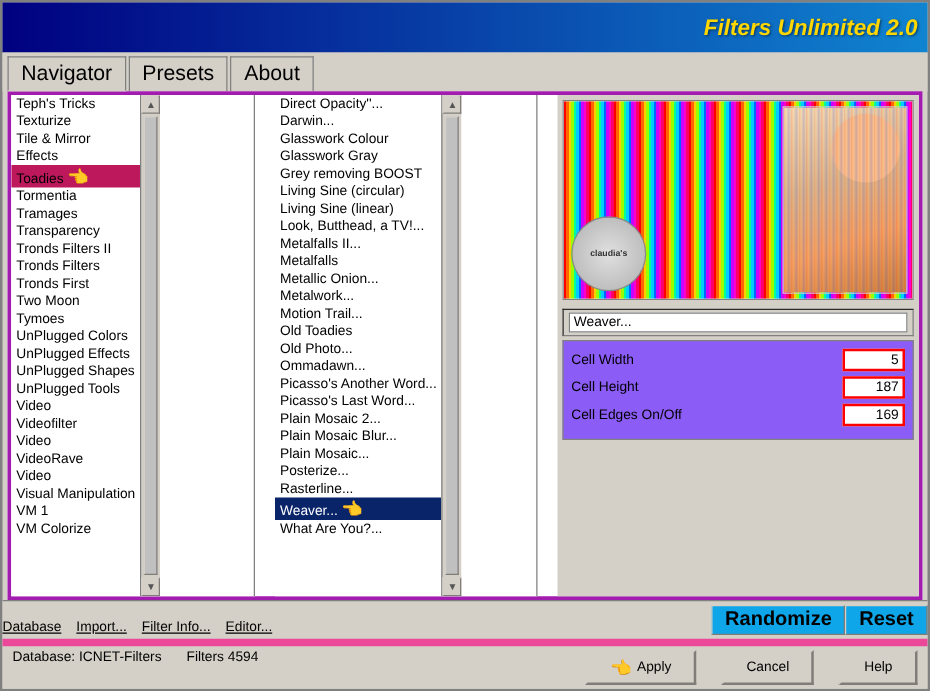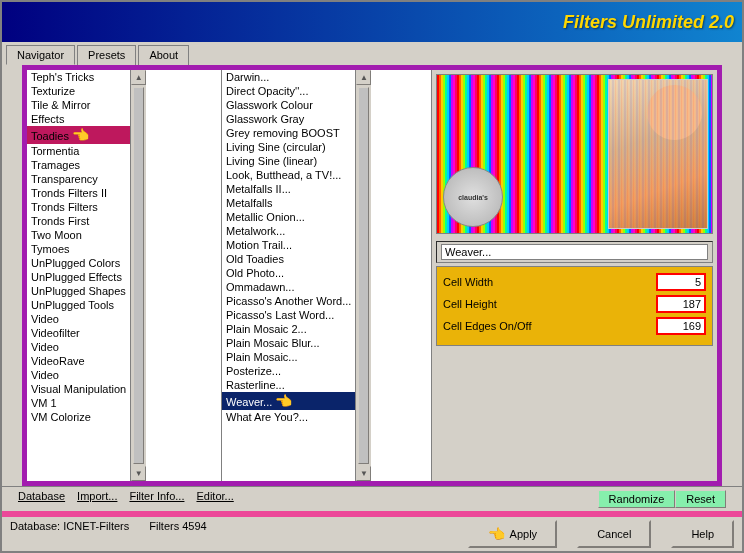--- a/index.html
+++ b/index.html
@@ -6,25 +6,25 @@
     body { font-family: 'Arial', sans-serif; font-size: 11px; background: #d4d0c8; width: 744px; height: 553px; overflow: hidden; }
 
     .window { width: 744px; height: 553px; background: #d4d0c8; border: 2px solid #808080; display: flex; flex-direction: column; }
 
     
     .titlebar { background: linear-gradient(to right, #000080, #1084d0); height: 40px; display: flex; align-items: center; padding: 0 8px; }
     .titlebar-title { color: #ffd700; font-size: 18px; font-weight: bold; font-style: italic; margin-left: auto; text-shadow: 1px 1px 2px rgba(0,0,0,0.5); }
 
     
     .tabbar { display: flex; padding: 3px 4px 0; background: #d4d0c8; }
-    .tab { padding: 3px 10px; border: 1px solid #808080; border-bottom: none; background: #d4d0c8; cursor: pointer; margin-right: 2px; font-size: 11px; }
+    .tab { padding: 3px 10px; border: 1px solid #808080; border-bottom: none; background: #d4d0c8; cursor: pointer; margin-right: 2px; font-size: 17px; }
     .tab.active { background: #d4d0c8; border-bottom: 1px solid #d4d0c8; z-index: 1; }
 
     
-    .main { display: flex; flex: 1; border: 5px solid #a21caf; margin: 0 20px; background: white; }
+    .main { display: flex; flex: 1; border: 3px solid #a21caf; margin: 0 4px; background: white; gap: 16px; }
 
     
     .left-panel { width: 195px; border-right: 1px solid #808080; background: white; display: flex; flex-direction: column; }
     .list-scroll { height: 100%; overflow-y: auto; }
     .list-scroll::-webkit-scrollbar { width: 16px; }
     .list-scroll::-webkit-scrollbar-track { background: #d4d0c8; }
     .list-scroll::-webkit-scrollbar-thumb { background: #b0b0b0; border: 1px solid #808080; }
     .list-item { padding: 1px 4px; cursor: pointer; white-space: nowrap; font-size: 11px; }
     .list-item.highlighted { background: #be185d; }
 
@@ -34,24 +34,24 @@
     
     .right-panel { flex: 1; background: #d4d0c8; display: flex; flex-direction: column; padding: 4px; }
 
     
     .preview-area { background: white; border: 1px solid #808080; flex: 1; margin-bottom: 4px; overflow: hidden; position: relative; }
     .setting-row { display: flex; align-items: center; margin-bottom: 4px; }
     .setting-label { flex: 1; font-size: 11px; }
     .setting-value { width: 50px; text-align: right; font-size: 11px; border: 2px solid #ff0000; padding: 1px 3px; background: white; }
 
     
-    .bottom-toolbar { display: flex; align-items: flex-start; padding: 3px 16px; border-top: 1px solid #808080; background: #d4d0c8; }
+    .bottom-toolbar { display: flex; align-items: flex-end; padding: 3px 0; border-top: 1px solid #808080; background: #d4d0c8; }
     .toolbar-link { font-size: 11px; text-decoration: underline; cursor: pointer; color: black; margin-right: 12px; }
     .spacer { flex: 1; }
-    .toolbar-btn { padding: 2px 10px; border: 1px outset #d4d0c8; background: #86efac; cursor: pointer; font-size: 11px; font-weight: normal; }
+    .toolbar-btn { padding: 2px 10px; border: 1px outset #d4d0c8; background: #0ea5e9; cursor: pointer; font-size: 16px; font-weight: bold; }
 
     
     .statusbar { padding: 3px 8px; background: #d4d0c8; border-top: 6px solid #ec4899; font-size: 11px; display: flex; gap: 20px; }
     .apply-btn { padding: 4px 18px; border: 2px outset #d4d0c8; background: #d4d0c8; cursor: pointer; font-size: 11px; display: flex; align-items: center; gap: 4px; }
 
     .scroll-arrow { text-align: center; font-size: 8px; color: #555; cursor: pointer; padding: 2px; background: #d4d0c8; border: 1px outset #d4d0c8; }
 
     .panel-with-scroll { display: flex; flex: 1; overflow: hidden; }
     .scroll-bar { width: 16px; background: #d4d0c8; border-left: 1px solid #808080; display: flex; flex-direction: column; }
     .scroll-thumb { flex: 1; background: #c0c0c0; border: 1px outset #d4d0c8; margin: 2px; }
@@ -114,22 +114,22 @@
           <div class="scroll-arrow">▲</div>
           <div class="scroll-thumb"></div>
           <div class="scroll-arrow">▼</div>
         </div>
       </div>
     </div>
 
     <div class="mid-panel">
       <div class="panel-with-scroll">
         <div class="list-scroll">
+          <div class="list-item">Direct Opacity''...</div>
           <div class="list-item">Darwin...</div>
-          <div class="list-item">Direct Opacity''...</div>
           <div class="list-item">Glasswork Colour</div>
           <div class="list-item">Glasswork Gray</div>
           <div class="list-item">Grey removing BOOST</div>
           <div class="list-item">Living Sine (circular)</div>
           <div class="list-item">Living Sine (linear)</div>
           <div class="list-item">Look, Butthead, a TV!...</div>
           <div class="list-item">Metalfalls II...</div>
           <div class="list-item">Metalfalls</div>
           <div class="list-item">Metallic Onion...</div>
           <div class="list-item">Metalwork...</div>
@@ -182,21 +182,21 @@
 
         <div style="position:absolute;bottom:6px;left:6px;width:60px;height:60px;background:radial-gradient(circle,#e0e0e0,#b0b0b0);border-radius:50%;border:1px solid #888;display:flex;align-items:center;justify-content:center;font-size:7px;font-weight:bold;color:#333;text-align:center;">
           <span>claudia's</span>
         </div>
       </div>
 
       <div style="display:flex;align-items:center;margin:3px 0;background:#d4d0c8;border:1px inset #808080;padding:2px 4px;">
         <div style="flex:1;background:white;border:1px solid #808080;padding:1px 3px;font-size:11px;">Weaver...</div>
       </div>
 
-      <div style="background:#eab308;border:1px solid #808080;padding:6px;">
+      <div style="background:#8b5cf6;border:1px solid #808080;padding:6px;">
         <div class="setting-row">
           <span class="setting-label">Cell Width</span>
           <span class="setting-value">5</span>
         </div>
         <div class="setting-row">
           <span class="setting-label">Cell Height</span>
           <span class="setting-value">187</span>
         </div>
         <div style="margin: 4px 0;"></div>
         <div class="setting-row">

